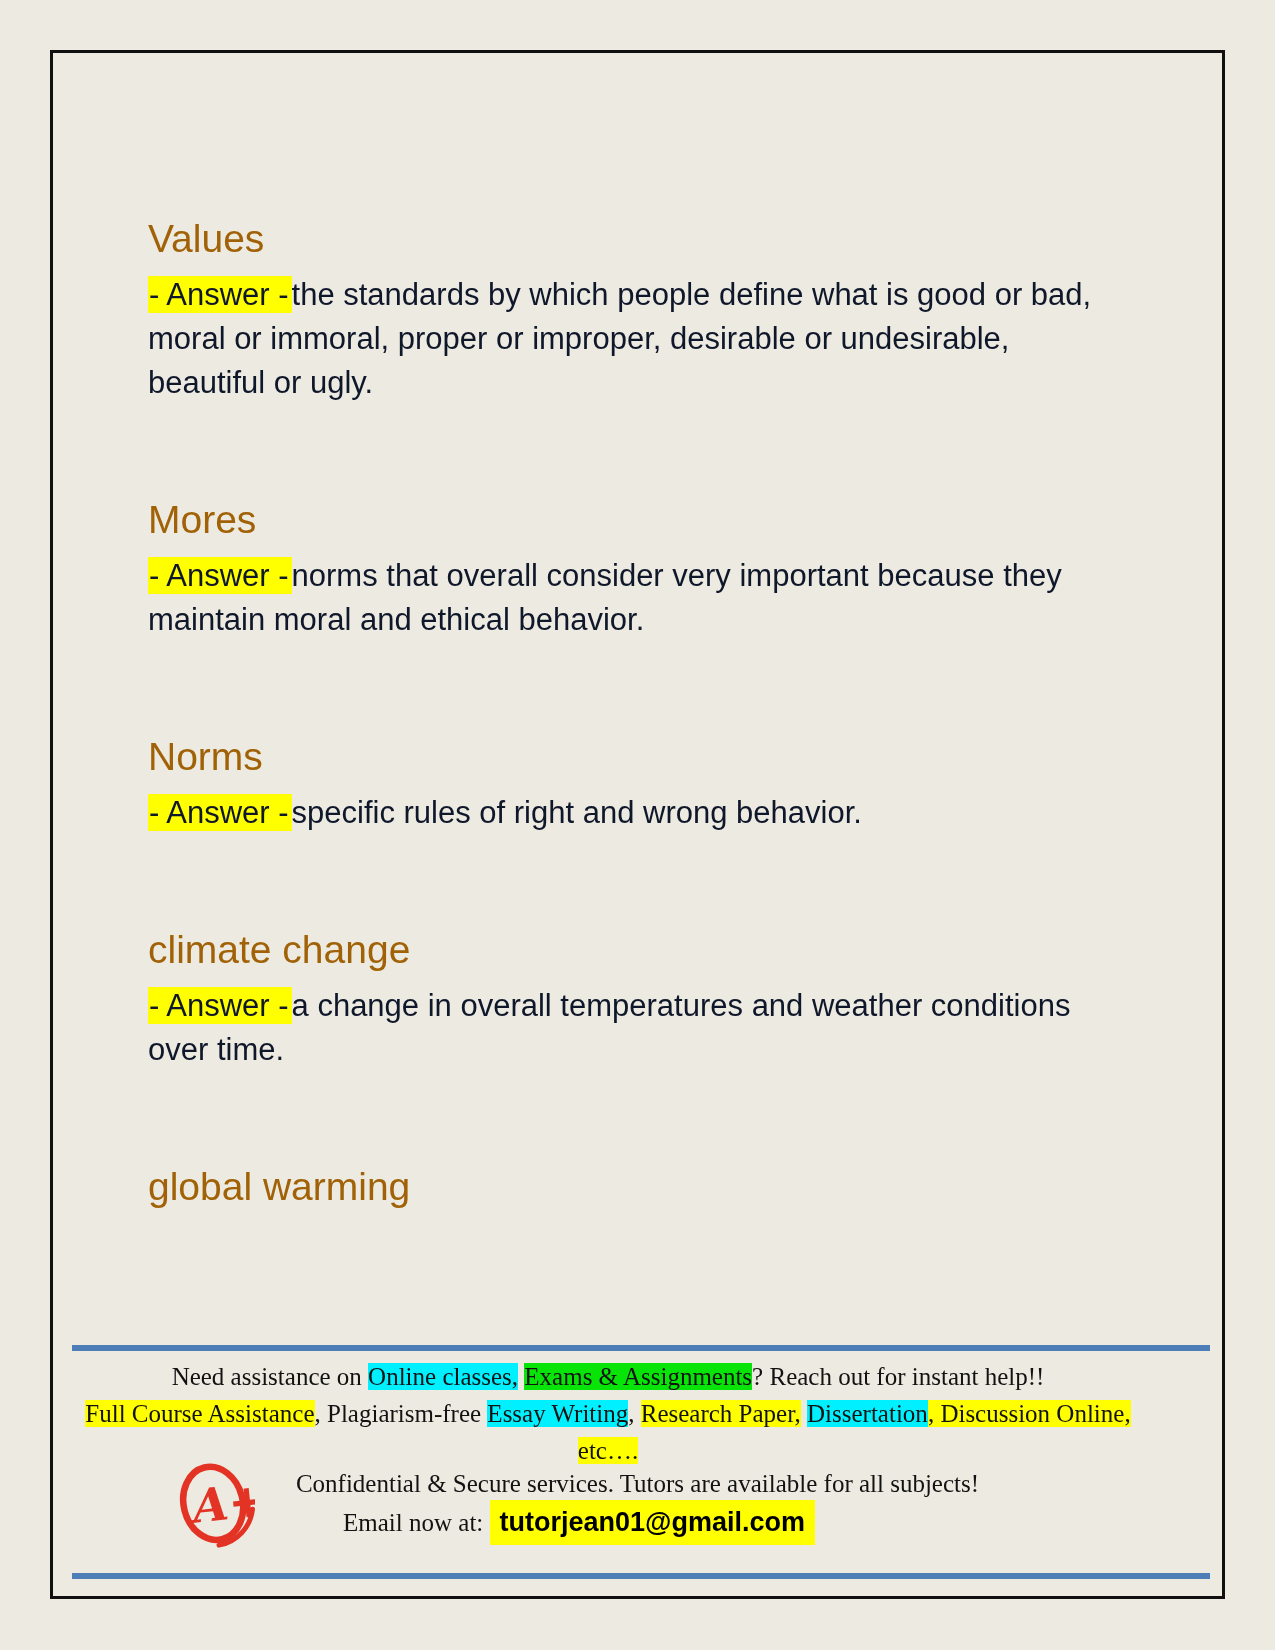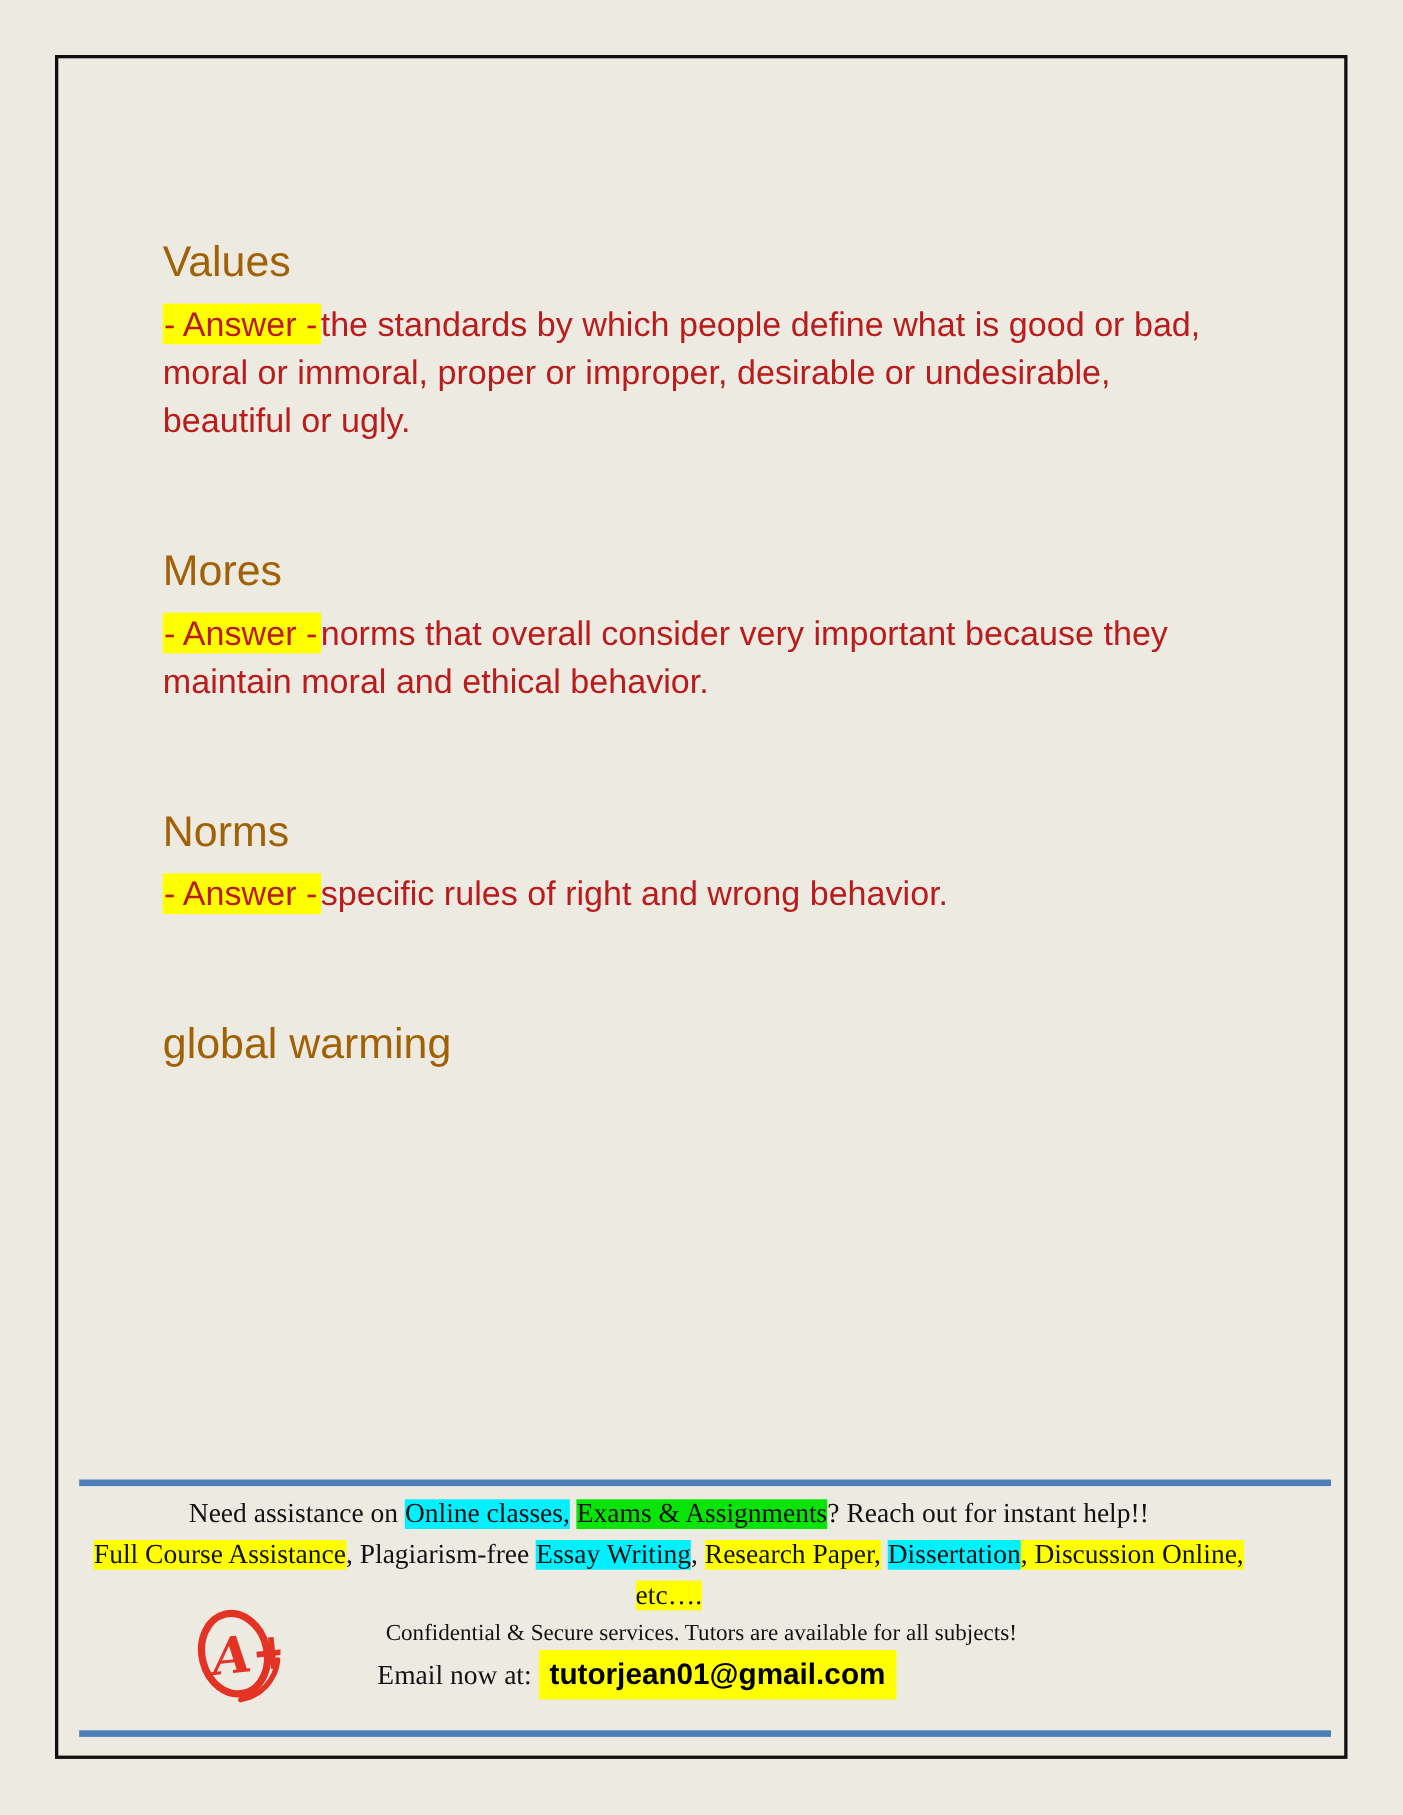--- a/index.html
+++ b/index.html
@@ -18,21 +18,21 @@
     background:#edeae1;
   }
   .content{
     position:absolute;left:95px;top:164px;width:990px;
   }
   .term{
     font-size:39px;line-height:44px;color:#a16207;
     margin:0 0 12px 0;
   }
   .answer{
-    font-size:31px;line-height:44px;color:#b91c1c;
+    font-size:31px;line-height:44px;color:#0f172a;
     margin:0 0 93px 0;
   }
   .answer-text{white-space:pre-line;}
   .hl-yellow{background:var(--yellow,#ffff00);}
   .hl-cyan{background:var(--cyan,#00ffff);}
   .hl-green{background:var(--green,#06e606);}
   .answer-label{padding:1px 3px 1px 1px;}
   .rule{
     position:absolute;left:19px;width:1138px;height:6px;
     background:var(--rule-blue,#4d7eb8);
@@ -42,21 +42,21 @@
   .ad1{
     position:absolute;left:0;top:1305px;width:1110px;
     text-align:center;
     font-family:"Liberation Serif",serif;
     font-size:25px;line-height:37px;color:#121212;
   }
   .ad2{
     position:absolute;left:0;top:1416px;width:1169px;
     text-align:center;
     font-family:"Liberation Serif",serif;
-    font-size:21px;line-height:30px;color:#121212;
+    font-size:25px;line-height:30px;color:#121212;
   }
   .email-line{
     position:absolute;left:0;top:1447px;width:1052px;
     text-align:center;
     font-family:"Liberation Serif",serif;
     font-size:25px;line-height:44px;color:#121212;
   }
   .email{
     font-family:"Liberation Sans",sans-serif;
     font-weight:bold;font-size:27px;color:#000;
@@ -83,20 +83,25 @@
       <section class="card">
         <div class="term">Mores</div>
         <p class="answer"><span class="hl-yellow answer-label">- Answer -</span><span class="answer-text">norms that overall consider very important because they
 maintain moral and ethical behavior.</span></p>
       </section>
       <section class="card">
         <div class="term">Norms</div>
         <p class="answer"><span class="hl-yellow answer-label">- Answer -</span><span class="answer-text">specific rules of right and wrong behavior.</span></p>
       </section>
       <section class="card">
+        <div class="term">climate change</div>
+        <p class="answer"><span class="hl-yellow answer-label">- Answer -</span><span class="answer-text">a change in overall temperatures and weather conditions
+over time.</span></p>
+      </section>
+      <section class="card">
         <div class="term">global warming</div>
       </section>
     </div>
 
   <div class="rule rule-top"></div>
 
   <div class="ad1">
     <div id="ad-line1"><span>Need assistance on </span><span class="hl-cyan">Online classes,</span><span> </span><span class="hl-green">Exams &amp; Assignments</span><span>? Reach out for instant help!!</span></div>
     <div id="ad-line2"><span class="hl-yellow">Full Course Assistance</span><span>, Plagiarism-free </span><span class="hl-cyan">Essay Writing</span><span>, </span><span class="hl-yellow">Research Paper,</span><span> </span><span class="hl-cyan">Dissertation</span><span class="hl-yellow">, Discussion Online, etc….</span></div>
   </div>

